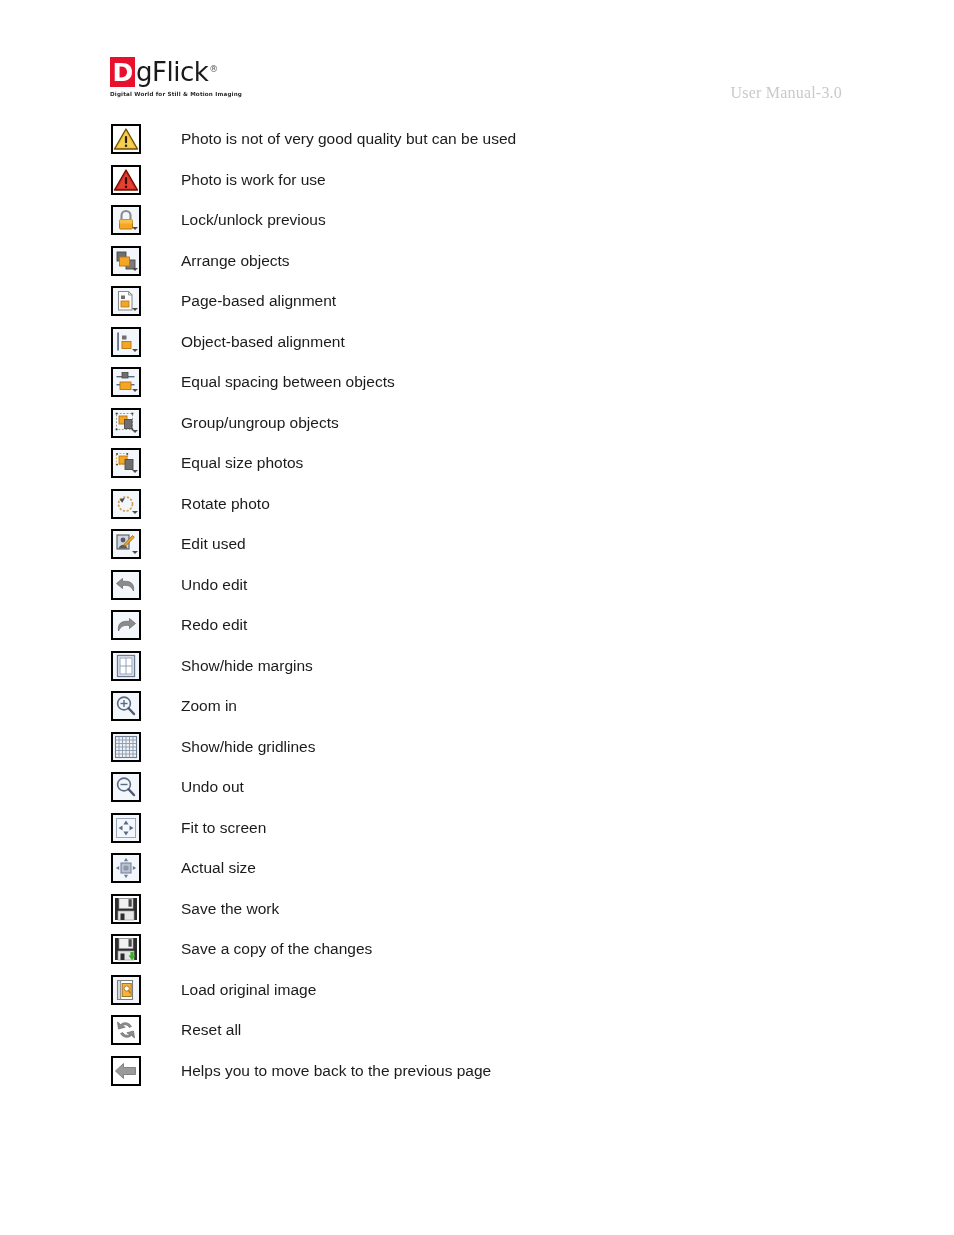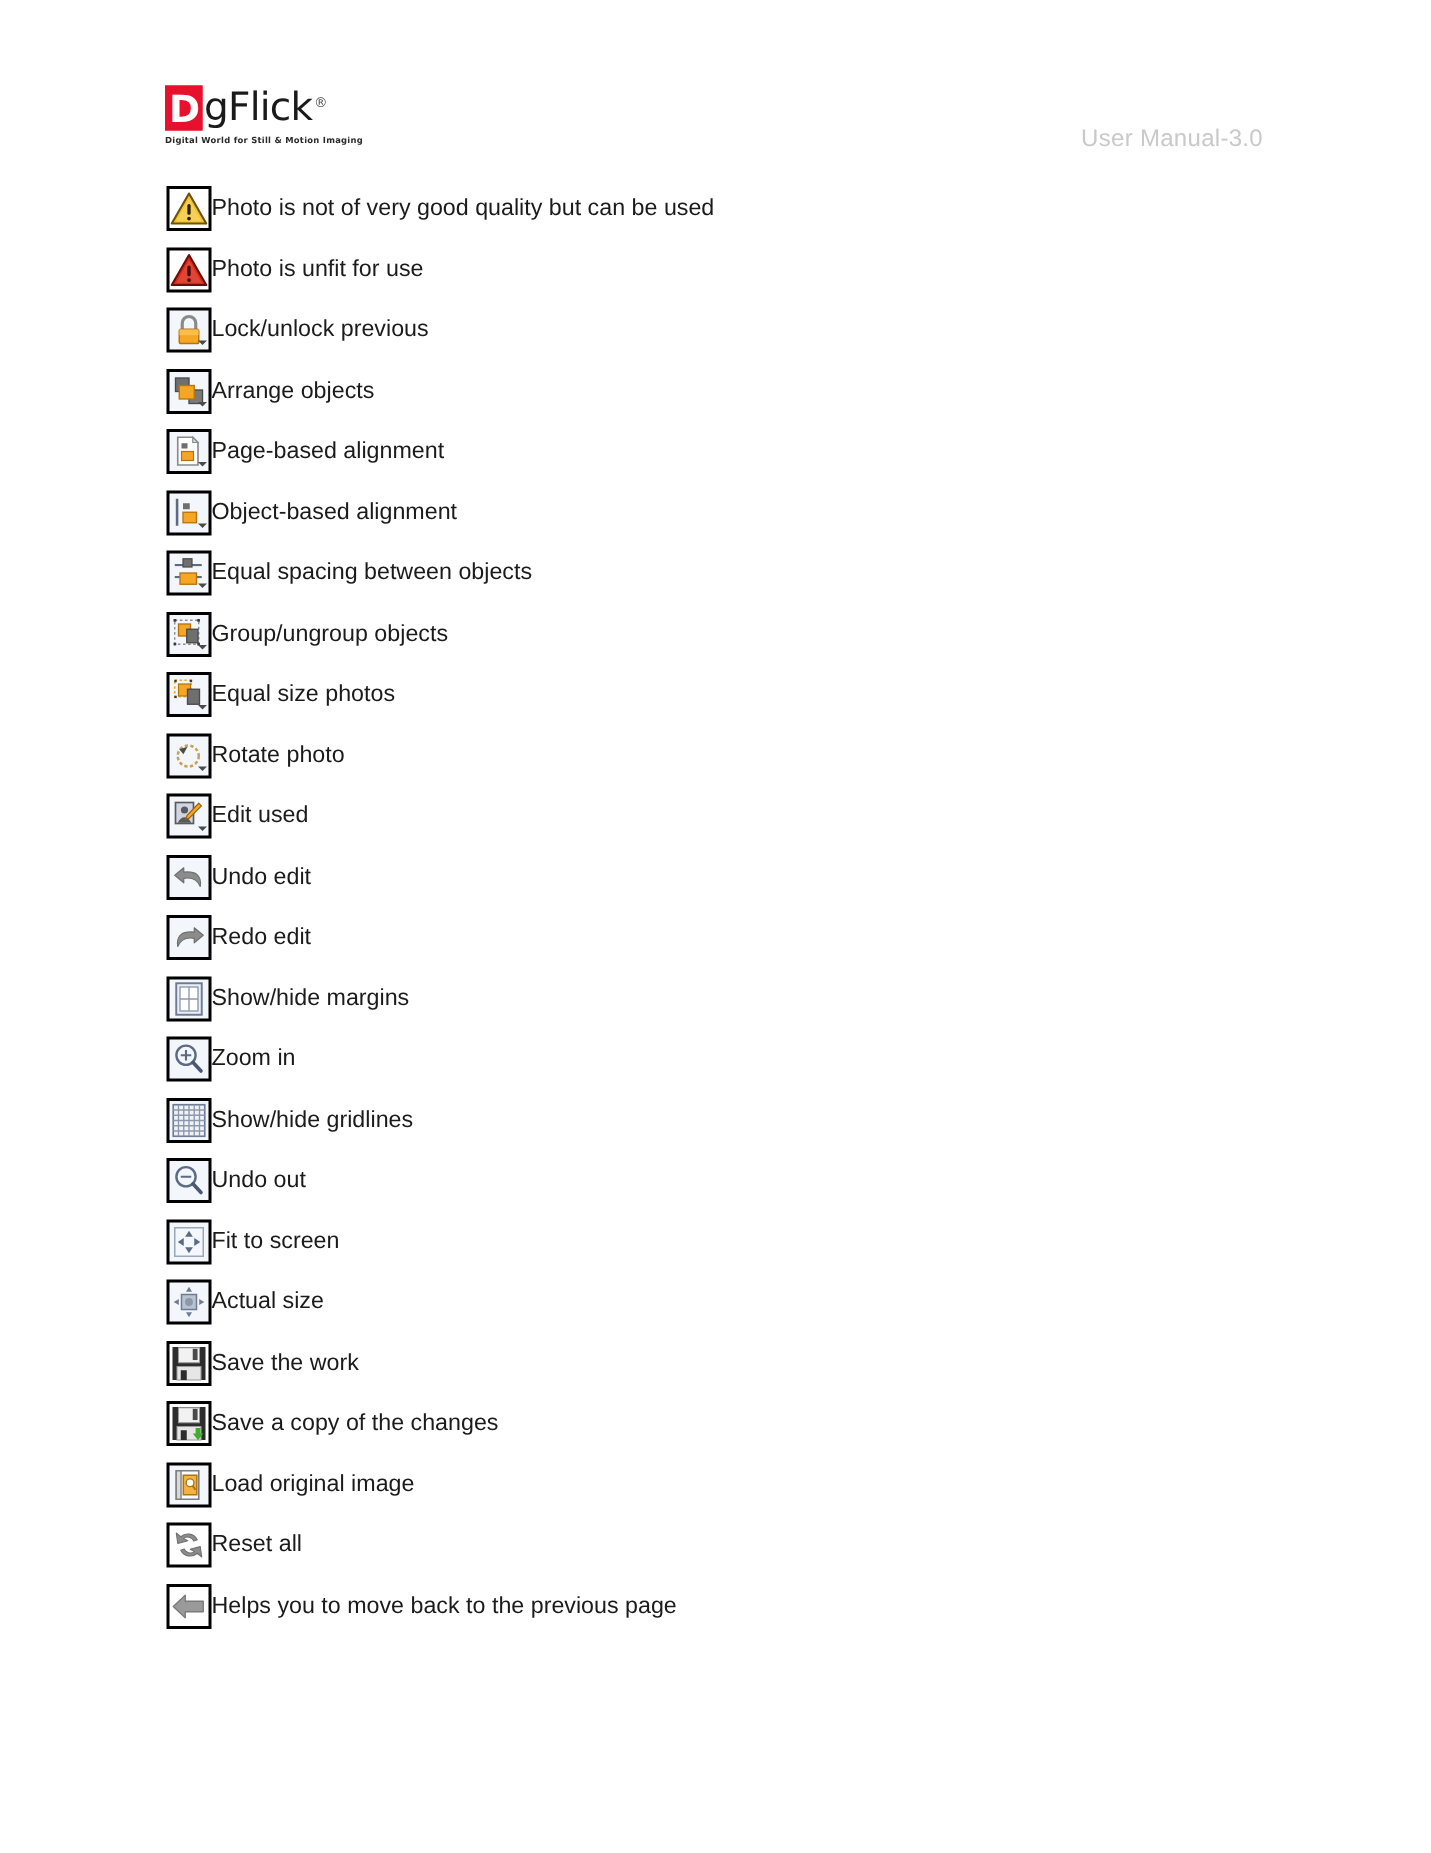--- a/index.html
+++ b/index.html
@@ -75,37 +75,38 @@
     letter-spacing: 0.18px;
     color: #2b2b2b;
     white-space: nowrap;
   }
   .manual-version {
     position: absolute;
     right: 112px;
     top: 29px;
     font-size: 16px;
     color: #c9c9c9;
-    font-family: Liberation Sans, sans-serif;
+    font-family: Liberation Serif, serif;
     letter-spacing: 0.2px;
     white-space: nowrap;
   }
 
   
   .legend-list {
     position: absolute;
     top: 124px;
     left: 111px;
     width: 800px;
   }
   .legend-row {
     display: flex;
     align-items: center;
     height: 30px;
     margin-bottom: 10.5px;
+    gap: 40px;
   }
   .legend-row.last-row { margin-bottom: 0; }
   .legend-label {
     font-size: 15.5px;
     color: #1b1b1b;
     line-height: 30px;
     white-space: nowrap;
     font-family: "Liberation Sans", sans-serif;
   }
 
@@ -165,21 +166,21 @@
 
   <div class="legend-row">
     <div class="icon-box plain">
       <svg width="26" height="26" viewBox="0 0 26 26">
         <polygon points="13,3 24.5,23 1.5,23" fill="#d92b1c" stroke="#6e0d05" stroke-width="1.4" stroke-linejoin="round"></polygon>
         <polygon points="13,6.5 21.5,21.5 4.5,21.5" fill="#ea6253" opacity="0.45"></polygon>
         <rect x="11.9" y="10" width="2.2" height="7.2" rx="1" fill="#3d0603"></rect>
         <circle cx="13" cy="19.7" r="1.25" fill="#3d0603"></circle>
       </svg>
     </div>
-    <span class="legend-label">Photo is unfit for use</span>
+    <span class="legend-label">Photo is work for use</span>
   </div>
 
   <div class="legend-row">
     <div class="icon-box">
       <svg width="26" height="26" viewBox="0 0 26 26">
         <path d="M8.5 12.5 V8.5 a4.5 4.5 0 0 1 9 0 V12.5" fill="none" stroke="#8a8a8a" stroke-width="2.1"></path>
         <rect x="6.5" y="12.5" width="13" height="9.5" rx="1.2" fill="#f5a623" stroke="#b57412" stroke-width="1"></rect>
         <rect x="6.5" y="12.5" width="13" height="4" fill="#ffc95c" opacity="0.7"></rect>
       </svg>
       <span class="caret"></span>

